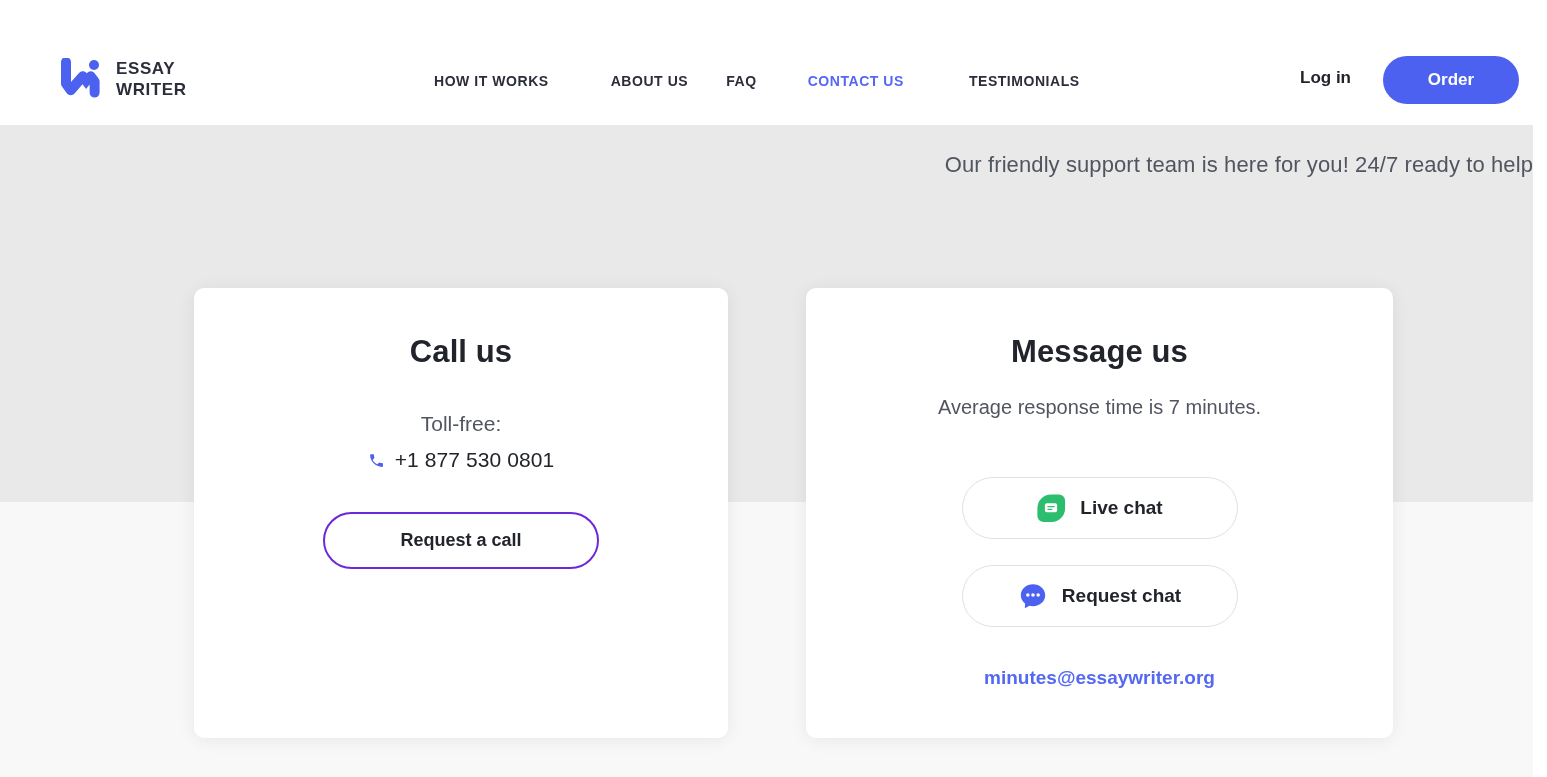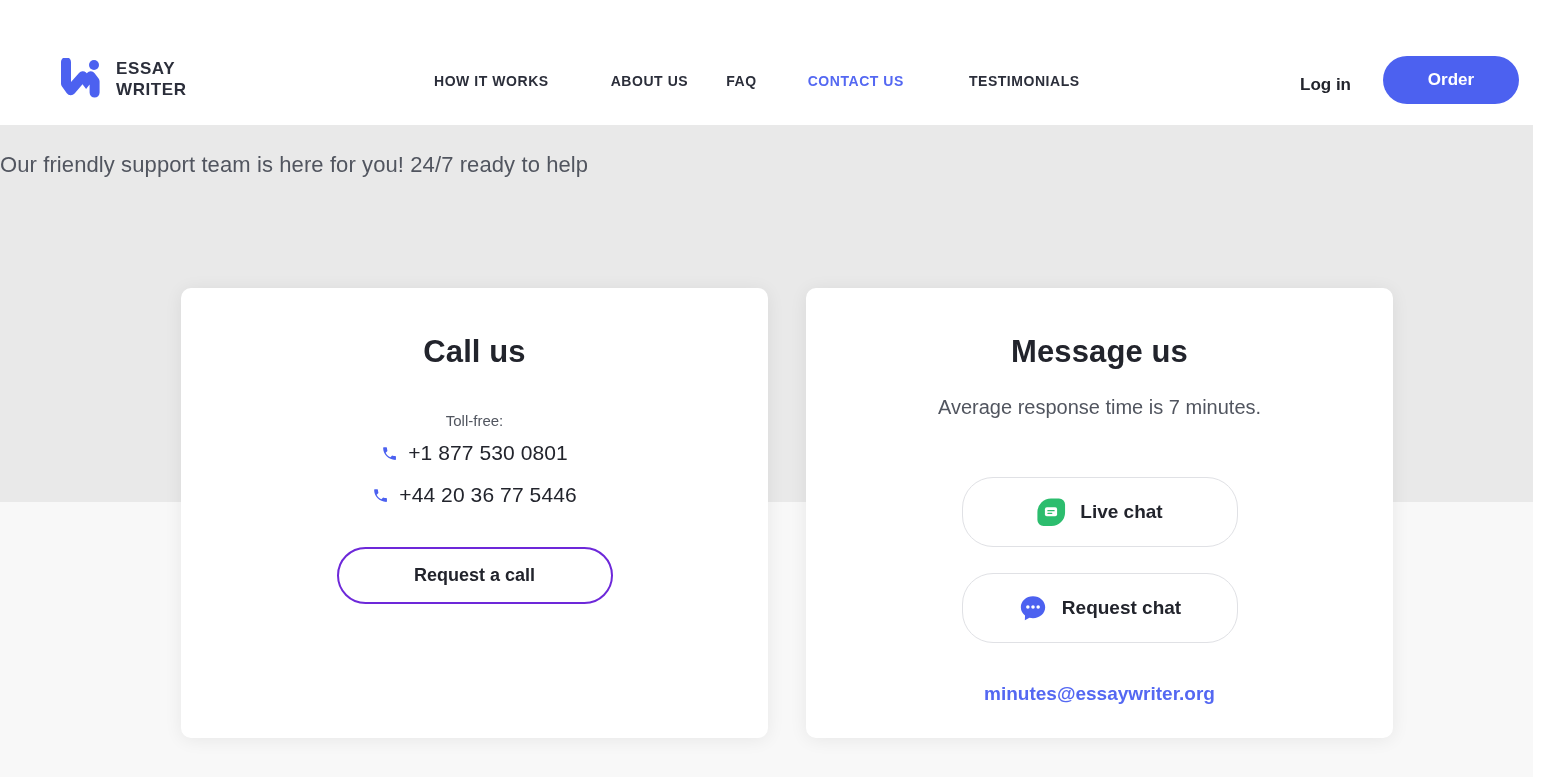--- a/index.html
+++ b/index.html
@@ -83,21 +83,21 @@
     cursor: pointer;
   }
   .nav-item.active { color: #5468f2; }
   .nav-gap-1 { width: 62px; }
   .nav-gap-2 { width: 38px; }
   .nav-gap-3 { width: 51px; }
   .nav-gap-4 { width: 65px; }
 
   .login-link {
     position: absolute;
-    right: 182px; top: 35px;
+    right: 182px; top: 28px;
     font-size: 17px;
     font-weight: bold;
     color: #22242c;
     text-decoration: none;
     cursor: pointer;
   }
   .order-btn {
     position: absolute;
     right: 14px; top: 16px;
     width: 136px; height: 48px;
@@ -109,57 +109,57 @@
     font-size: 17px;
     font-weight: bold;
     cursor: pointer;
   }
 
   
   .tagline {
     position: absolute;
     left: 0; top: 112px;
     width: 1533px;
-    text-align: left;
+    text-align: right;
     font-size: 22px;
     color: #51555f;
     letter-spacing: 0.1px;
   }
 
   
   .card {
     position: absolute;
     top: 248px;
     height: 450px;
     background: #ffffff;
     border-radius: 10px;
     box-shadow: 0 2px 18px rgba(0,0,0,0.07);
   }
-  .card-call { left: 181px; width: 587px; }
+  .card-call { left: 194px; width: 534px; }
   .card-msg  { left: 806px; width: 587px; }
 
   .card-title {
     margin-top: 46px;
     text-align: center;
     font-size: 31px;
     font-weight: bold;
     color: #22242c;
     letter-spacing: 0.1px;
   }
   .card-sub {
     margin-top: 26px;
     text-align: center;
     font-size: 20px;
     color: #51555f;
   }
 
   .tollfree {
     margin-top: 42px;
     text-align: center;
-    font-size: 15px;
+    font-size: 21px;
     color: #51555f;
   }
 
   .phone-row {
     margin-top: 12px;
     display: flex;
     align-items: center;
     justify-content: center;
     gap: 10px;
     font-size: 21px;
@@ -184,21 +184,21 @@
     color: #22242c;
     cursor: pointer;
   }
 
   
   .chat-btn {
     display: flex;
     align-items: center;
     justify-content: center;
     gap: 14px;
-    width: 276px; height: 70px;
+    width: 276px; height: 62px;
     margin: 0 auto;
     border: 1px solid #e0e1e5;
     border-radius: 31px;
     background: #ffffff;
     font-family: "Liberation Sans", sans-serif;
     font-size: 19px;
     font-weight: bold;
     color: #22242c;
     cursor: pointer;
     text-decoration: none;
@@ -263,26 +263,20 @@
 
     <div class="tollfree">Toll-free:</div>
 
     <a class="phone-row">
       <svg class="phone-icon" viewBox="0 0 24 24">
         <path d="M6.6 10.8c1.4 2.8 3.8 5.1 6.6 6.6l2.2-2.2c.3-.3.7-.4 1-.2 1.2.4 2.4.6 3.7.6.6 0 1 .4 1 1V20c0 .6-.4 1-1 1C10.6 21 3 13.4 3 4c0-.6.4-1 1-1h3.4c.6 0 1 .4 1 1 0 1.3.2 2.5.6 3.7.1.3 0 .7-.2 1z" fill="#4c61f0"></path>
       </svg>
       <span>+1 877 530 0801</span>
     </a>
 
-    <a class="phone-row second">
-      <svg class="phone-icon" viewBox="0 0 24 24">
-        <path d="M6.6 10.8c1.4 2.8 3.8 5.1 6.6 6.6l2.2-2.2c.3-.3.7-.4 1-.2 1.2.4 2.4.6 3.7.6.6 0 1 .4 1 1V20c0 .6-.4 1-1 1C10.6 21 3 13.4 3 4c0-.6.4-1 1-1h3.4c.6 0 1 .4 1 1 0 1.3.2 2.5.6 3.7.1.3 0 .7-.2 1z" fill="#4c61f0"></path>
-      </svg>
-      <span>+44 20 36 77 5446</span>
-    </a>
 
     <button class="request-btn">Request a call</button>
   </div>
 
   <div class="card card-msg">
     <div class="card-title">Message us</div>
     <div class="card-sub">Average response time is 7 minutes.</div>
 
     <a class="chat-btn live">
       <svg class="chat-icon" viewBox="0 0 32 32">

